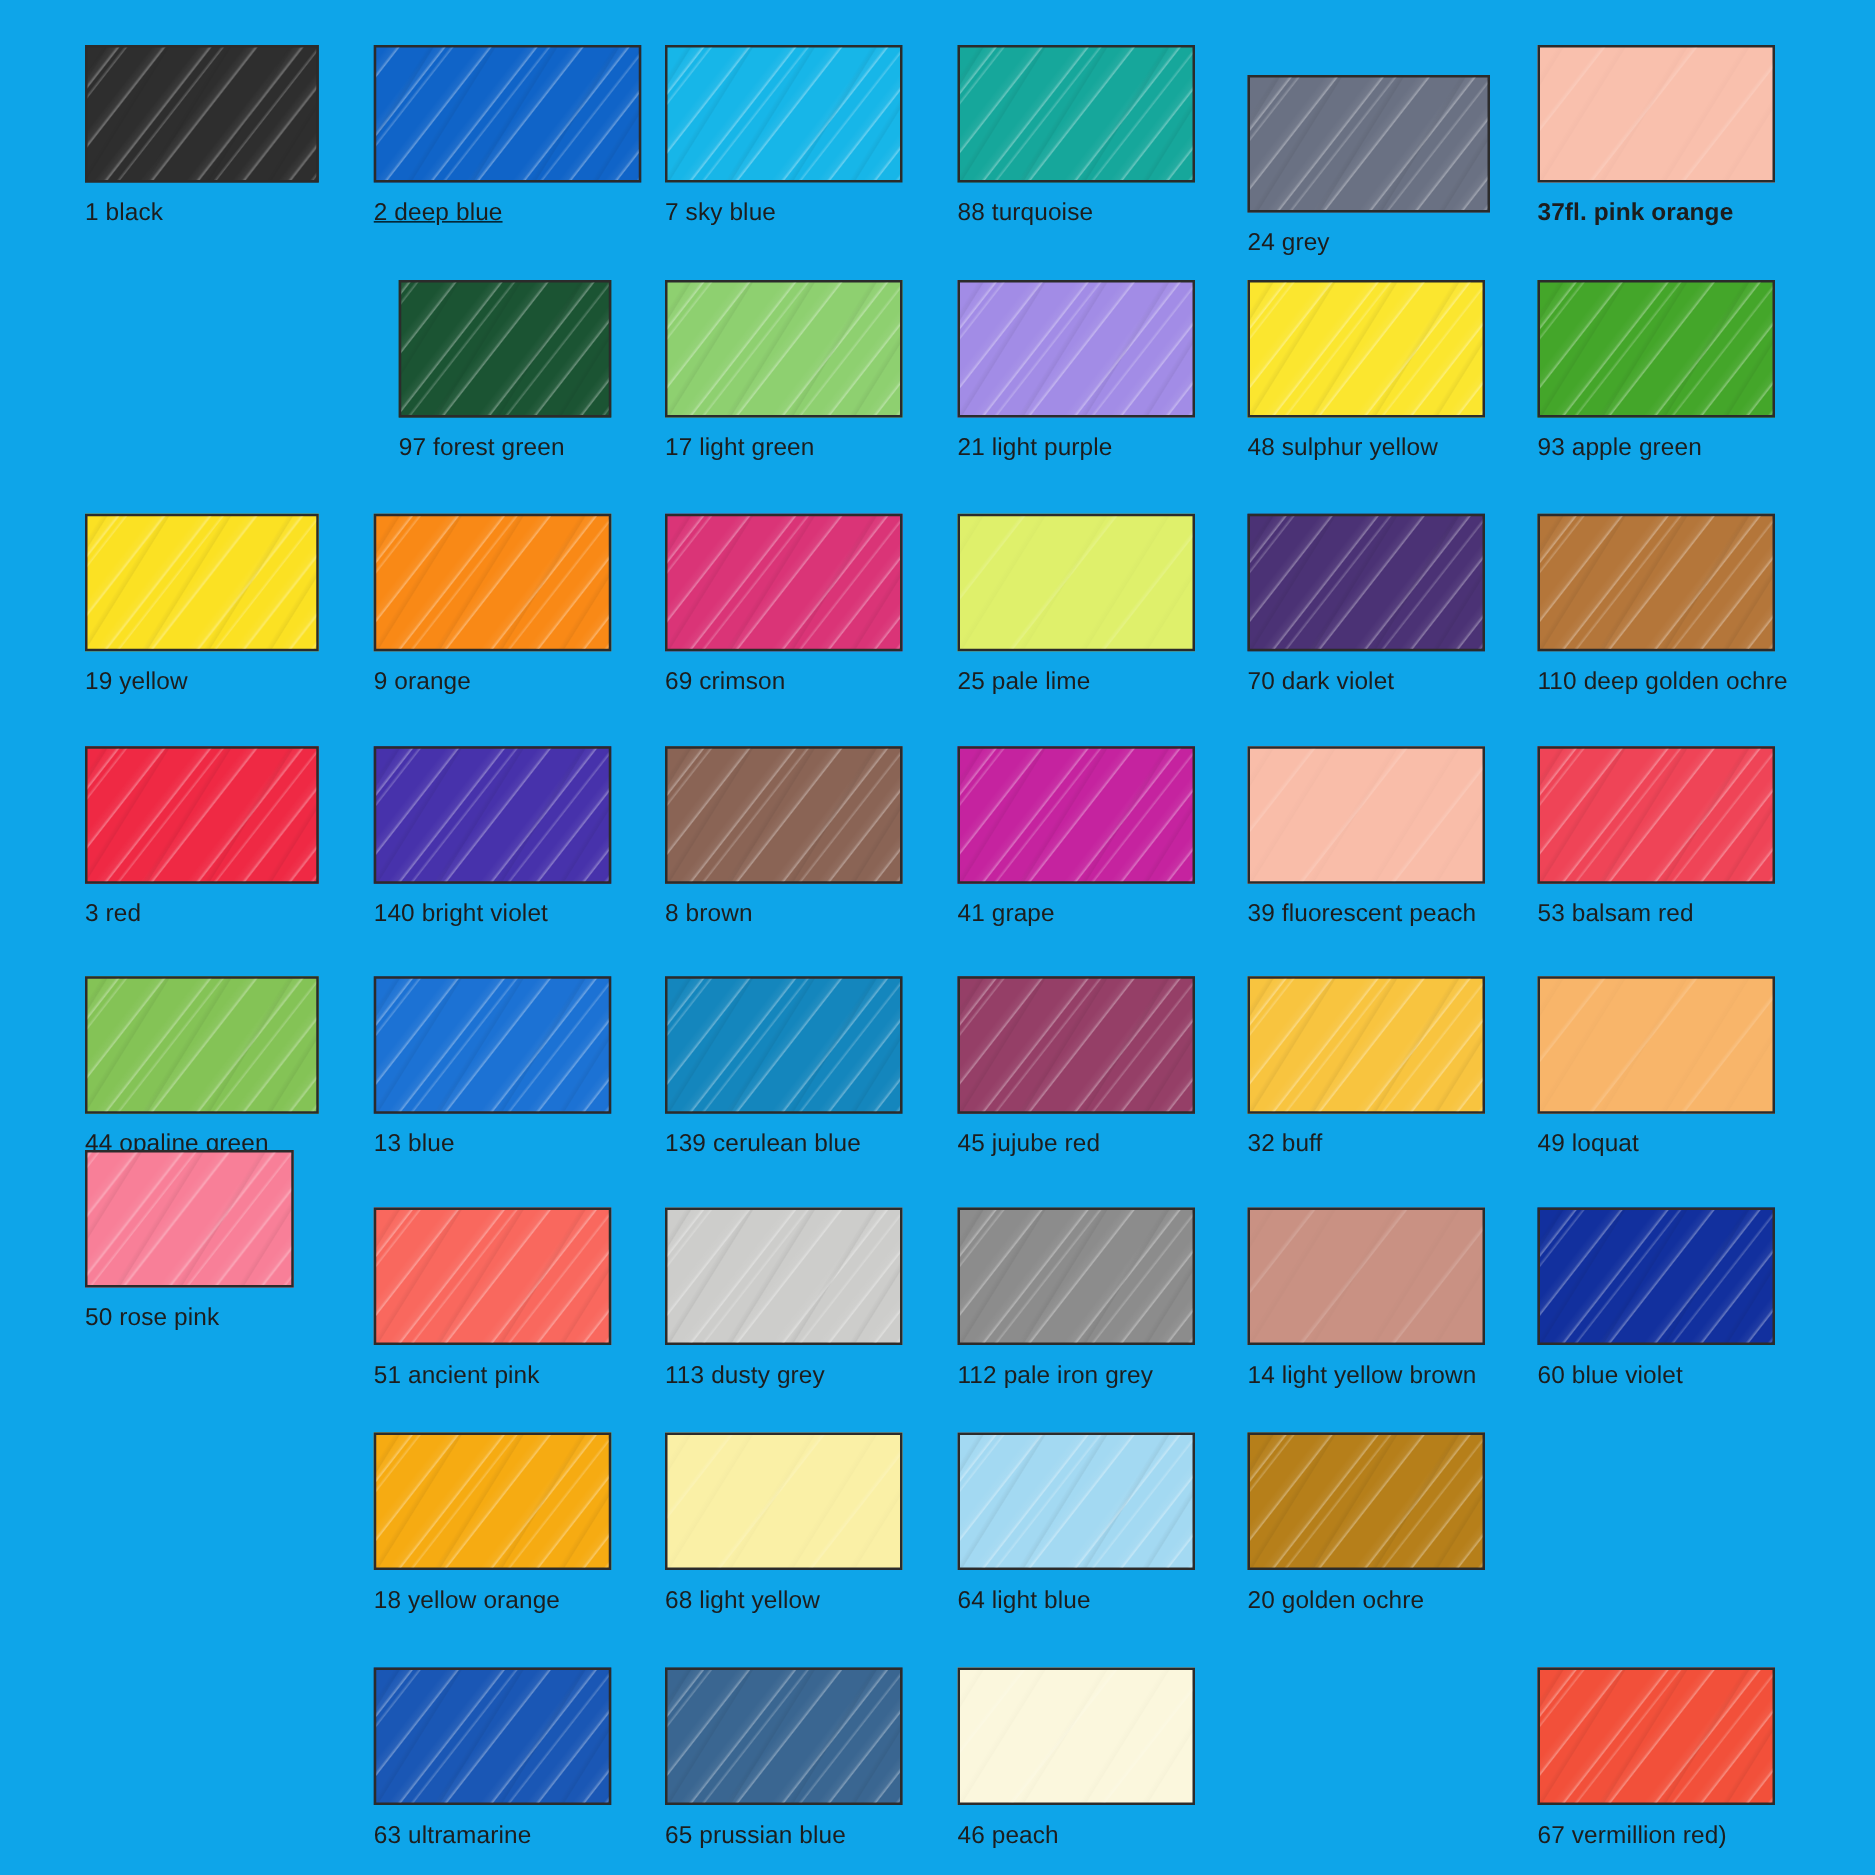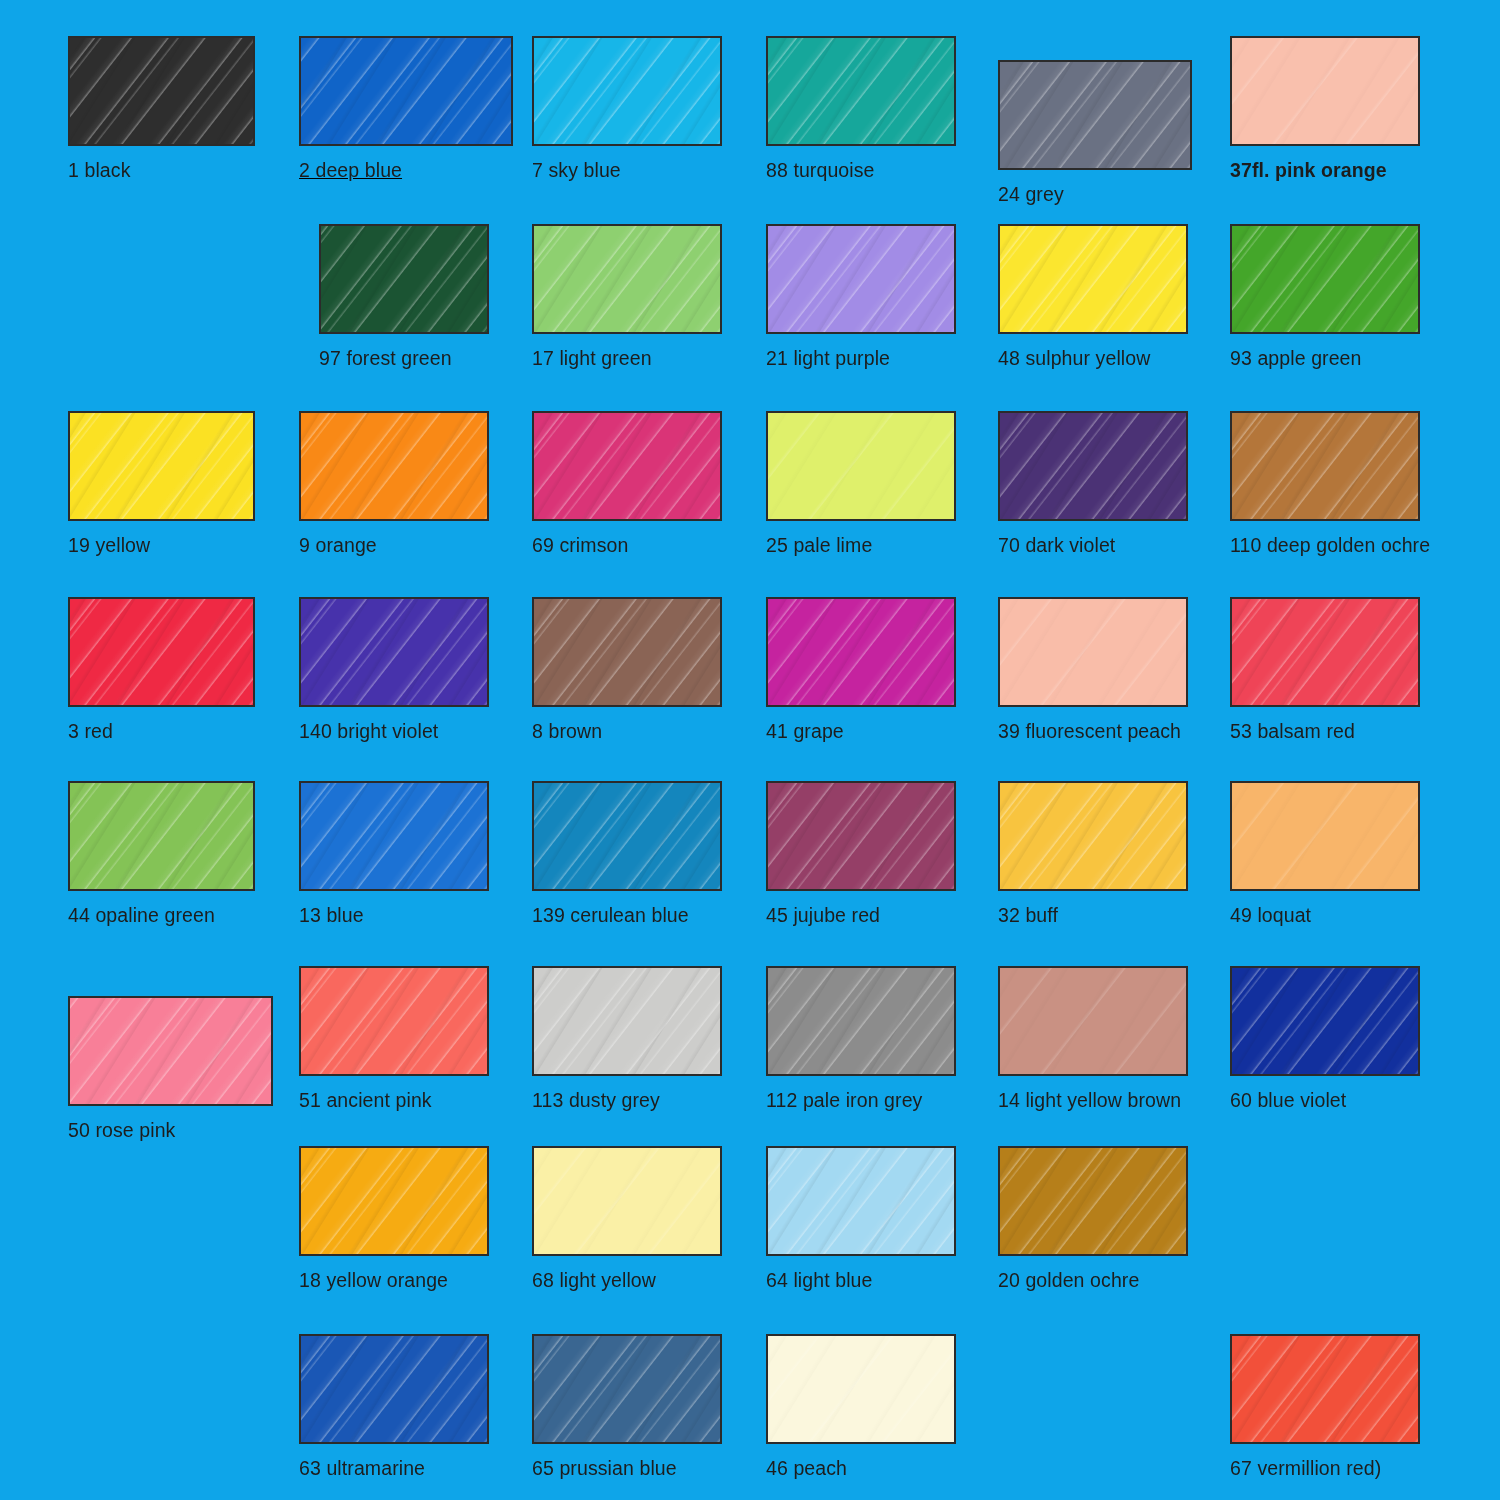--- a/index.html
+++ b/index.html
@@ -209,21 +209,21 @@
       <div class="swatch-label" style="color: rgb(29, 29, 29);">45  jujube red</div>
     </div>
     <div class="swatch-cell" style="left: 998px; top: 781px; width: 190px;">
       <div class="swatch-box" style="height: 110px; background: rgb(248, 196, 63); border-color: rgb(43, 43, 43);"></div>
       <div class="swatch-label" style="color: rgb(29, 29, 29);">32  buff</div>
     </div>
     <div class="swatch-cell" style="left: 1230px; top: 781px; width: 190px;">
       <div class="swatch-box flat" style="height: 110px; background: rgb(248, 181, 106); border-color: rgb(43, 43, 43);"></div>
       <div class="swatch-label" style="color: rgb(29, 29, 29);">49  loquat</div>
     </div>
-    <div class="swatch-cell" style="left: 68px; top: 996px; width: 205px;">
+    <div class="swatch-cell" style="left: 68px; top: 920px; width: 167px;">
       <div class="swatch-box" style="height: 110px; background: rgb(248, 127, 152); border-color: rgb(43, 43, 43);"></div>
       <div class="swatch-label" style="color: rgb(29, 29, 29);">50  rose pink</div>
     </div>
     <div class="swatch-cell" style="left: 299px; top: 966px; width: 190px;">
       <div class="swatch-box" style="height: 110px; background: rgb(249, 104, 94); border-color: rgb(43, 43, 43);"></div>
       <div class="swatch-label" style="color: rgb(29, 29, 29);">51  ancient pink</div>
     </div>
     <div class="swatch-cell" style="left: 532px; top: 966px; width: 190px;">
       <div class="swatch-box" style="height: 110px; background: rgb(205, 205, 203); border-color: rgb(43, 43, 43);"></div>
       <div class="swatch-label" style="color: rgb(29, 29, 29);">113  dusty grey</div>

